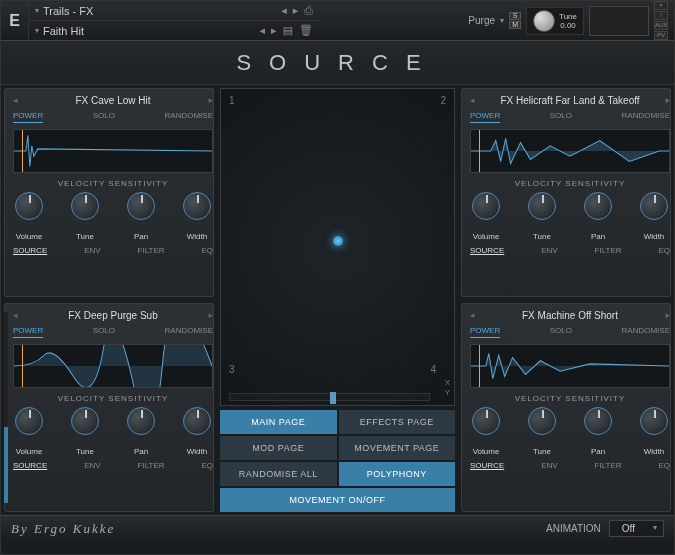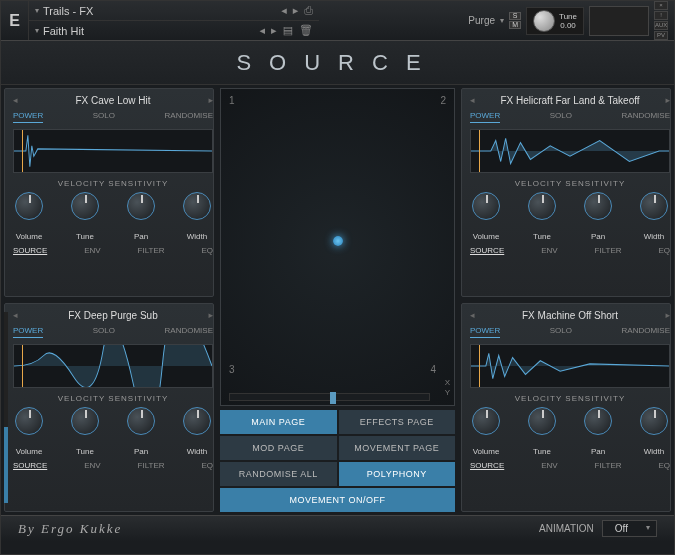--- a/index.html
+++ b/index.html
@@ -63,21 +63,21 @@
   .xy-dot { position: absolute; left: 50%; top: 48%; width: 10px; height: 10px; margin: -5px; border-radius: 50%; background: radial-gradient(#6ac4f0, #2a7fb8); box-shadow: 0 0 8px #4aa8e0; cursor: move; }
   .xy-slider { position: absolute; bottom: 4px; left: 8px; right: 24px; height: 8px; background: #1a1d20; border: 1px solid #333; }
   .xy-slider::after { content: ""; position: absolute; left: 50%; top: -2px; width: 6px; height: 12px; background: #5a9ac0; }
 
   .btn-grid { display: grid; grid-template-columns: 1fr 1fr; gap: 2px; margin-top: 4px; }
   .btn { background: #2d3a44; color: #bbb; font-size: 9px; text-align: center; padding: 7px 0; cursor: pointer; letter-spacing: 0.5px; }
   .btn.active { background: #3a7fa8; color: #fff; }
   .btn.wide { grid-column: 1/3; }
 
   
-  .footer { height: 26px; background: linear-gradient(#2a2d30, #1a1d20); border-top: 1px solid #444; display: flex; align-items: center; padding: 0 17px; justify-content: space-between; }
+  .footer { height: 26px; background: linear-gradient(#2a2d30, #1a1d20); border-top: 1px solid #444; display: flex; align-items: center; padding: 0 10px; justify-content: space-between; }
   .byline { font-style: italic; font-family: Georgia, serif; color: #aaa; font-size: 13px; letter-spacing: 2px; }
   .anim { display: flex; align-items: center; gap: 8px; font-size: 10px; color: #aaa; }
   .anim-sel { background: #1a1d20; border: 1px solid #444; padding: 2px 28px 2px 12px; color: #ccc; position: relative; cursor: pointer; }
   .anim-sel::after { content: "▾"; position: absolute; right: 6px; font-size: 8px; color: #888; }
 </style>
 </head>
 <body>
 
 <div class="app">
 

